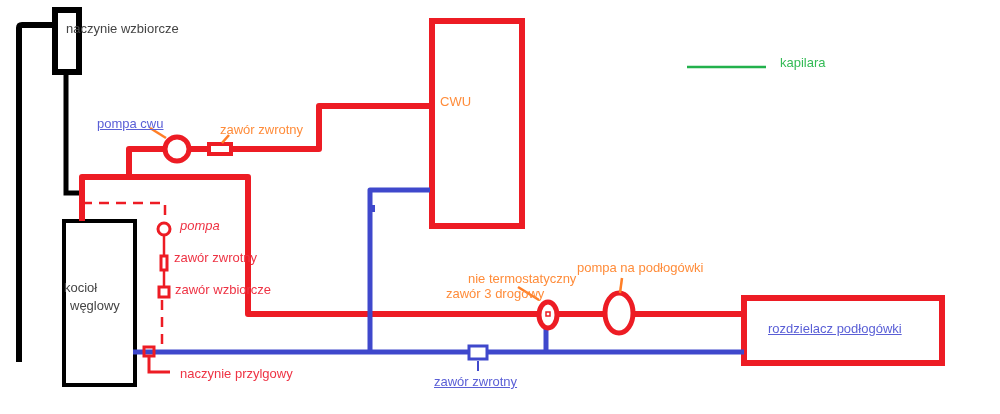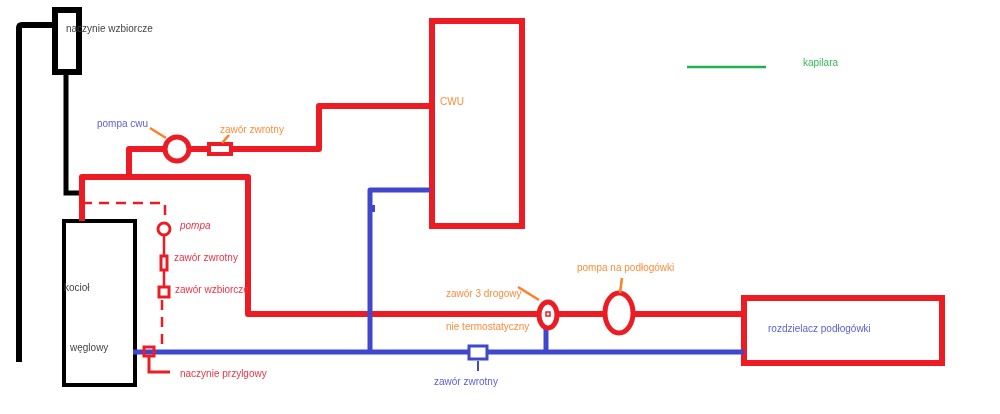--- a/index.html
+++ b/index.html
@@ -1,23 +1,23 @@
 <!DOCTYPE html>
 <html><head>
 <meta charset="utf-8">
 <style>
   html, body { margin: 0; padding: 0; background: #ffffff; }
   body { width: 1000px; height: 414px; position: relative; overflow: hidden;
          font-family: "Liberation Sans", sans-serif; }
   svg.diagram { position: absolute; left: 0; top: 0; }
-  .lbl { position: absolute; font-size: 10px; line-height: 14px; white-space: nowrap; }
+  .lbl { position: absolute; font-size: 13px; line-height: 14px; white-space: nowrap; }
   .lbl.dark { color: #444444; }
   .lbl.red { color: #ee3344; }
   .lbl.orange { color: #ff8c3a; }
-  .lbl.blue { color: #5a5fd6; }
+  .lbl.blue { color: #5a5fd6; text-decoration: underline; }
   .lbl.green { color: #33bb55; }
 </style>
 </head>
 <body>
 
 <svg class="diagram" width="1000" height="414" viewBox="0 0 1000 414">
 
   <g fill="none" stroke="#000" stroke-width="6">
     <rect x="55" y="10" width="24" height="62"></rect>
   </g>
@@ -75,24 +75,24 @@
     <path d="M622 278 L620 293"></path>
   </g>
 
   <path d="M687 67 H766" stroke="#22b14c" stroke-width="2.5"></path>
 </svg>
 
 <div class="lbl dark" style="left:66px;top:22px;">naczynie wzbiorcze</div>
 <div class="lbl blue" style="left:97px;top:117px;">pompa cwu</div>
 <div class="lbl orange" style="left:220px;top:123px;">zawór zwrotny</div>
 <div class="lbl orange" style="left:440px;top:95px;">CWU</div>
-<div class="lbl green" style="left:803px;top:56px;">kapilara</div>
+<div class="lbl green" style="left:780px;top:56px;">kapilara</div>
 <div class="lbl dark" style="left:64px;top:281px;">kocioł</div>
-<div class="lbl dark" style="left:70px;top:299px;margin-top:42px;">węglowy</div>
+<div class="lbl dark" style="left:70px;top:299px;">węglowy</div>
 <div class="lbl red" style="left:180px;top:219px;font-style:italic;">pompa</div>
 <div class="lbl red" style="left:174px;top:251px;">zawór zwrotny</div>
 <div class="lbl red" style="left:175px;top:283px;">zawór wzbiorcze</div>
 <div class="lbl red" style="left:180px;top:367px;">naczynie przylgowy</div>
 <div class="lbl orange" style="left:446px;top:258px;margin-top:29px;">zawór 3 drogowy</div>
-<div class="lbl orange" style="left:446px;top:272px;margin-top:48px;">nie termostatyczny</div>
+<div class="lbl orange" style="left:468px;top:272px;">nie termostatyczny</div>
 <div class="lbl orange" style="left:577px;top:261px;">pompa na podłogówki</div>
 <div class="lbl blue" style="left:434px;top:375px;">zawór zwrotny</div>
 <div class="lbl blue" style="left:768px;top:322px;">rozdzielacz podłogówki</div>
 
 </body></html>

